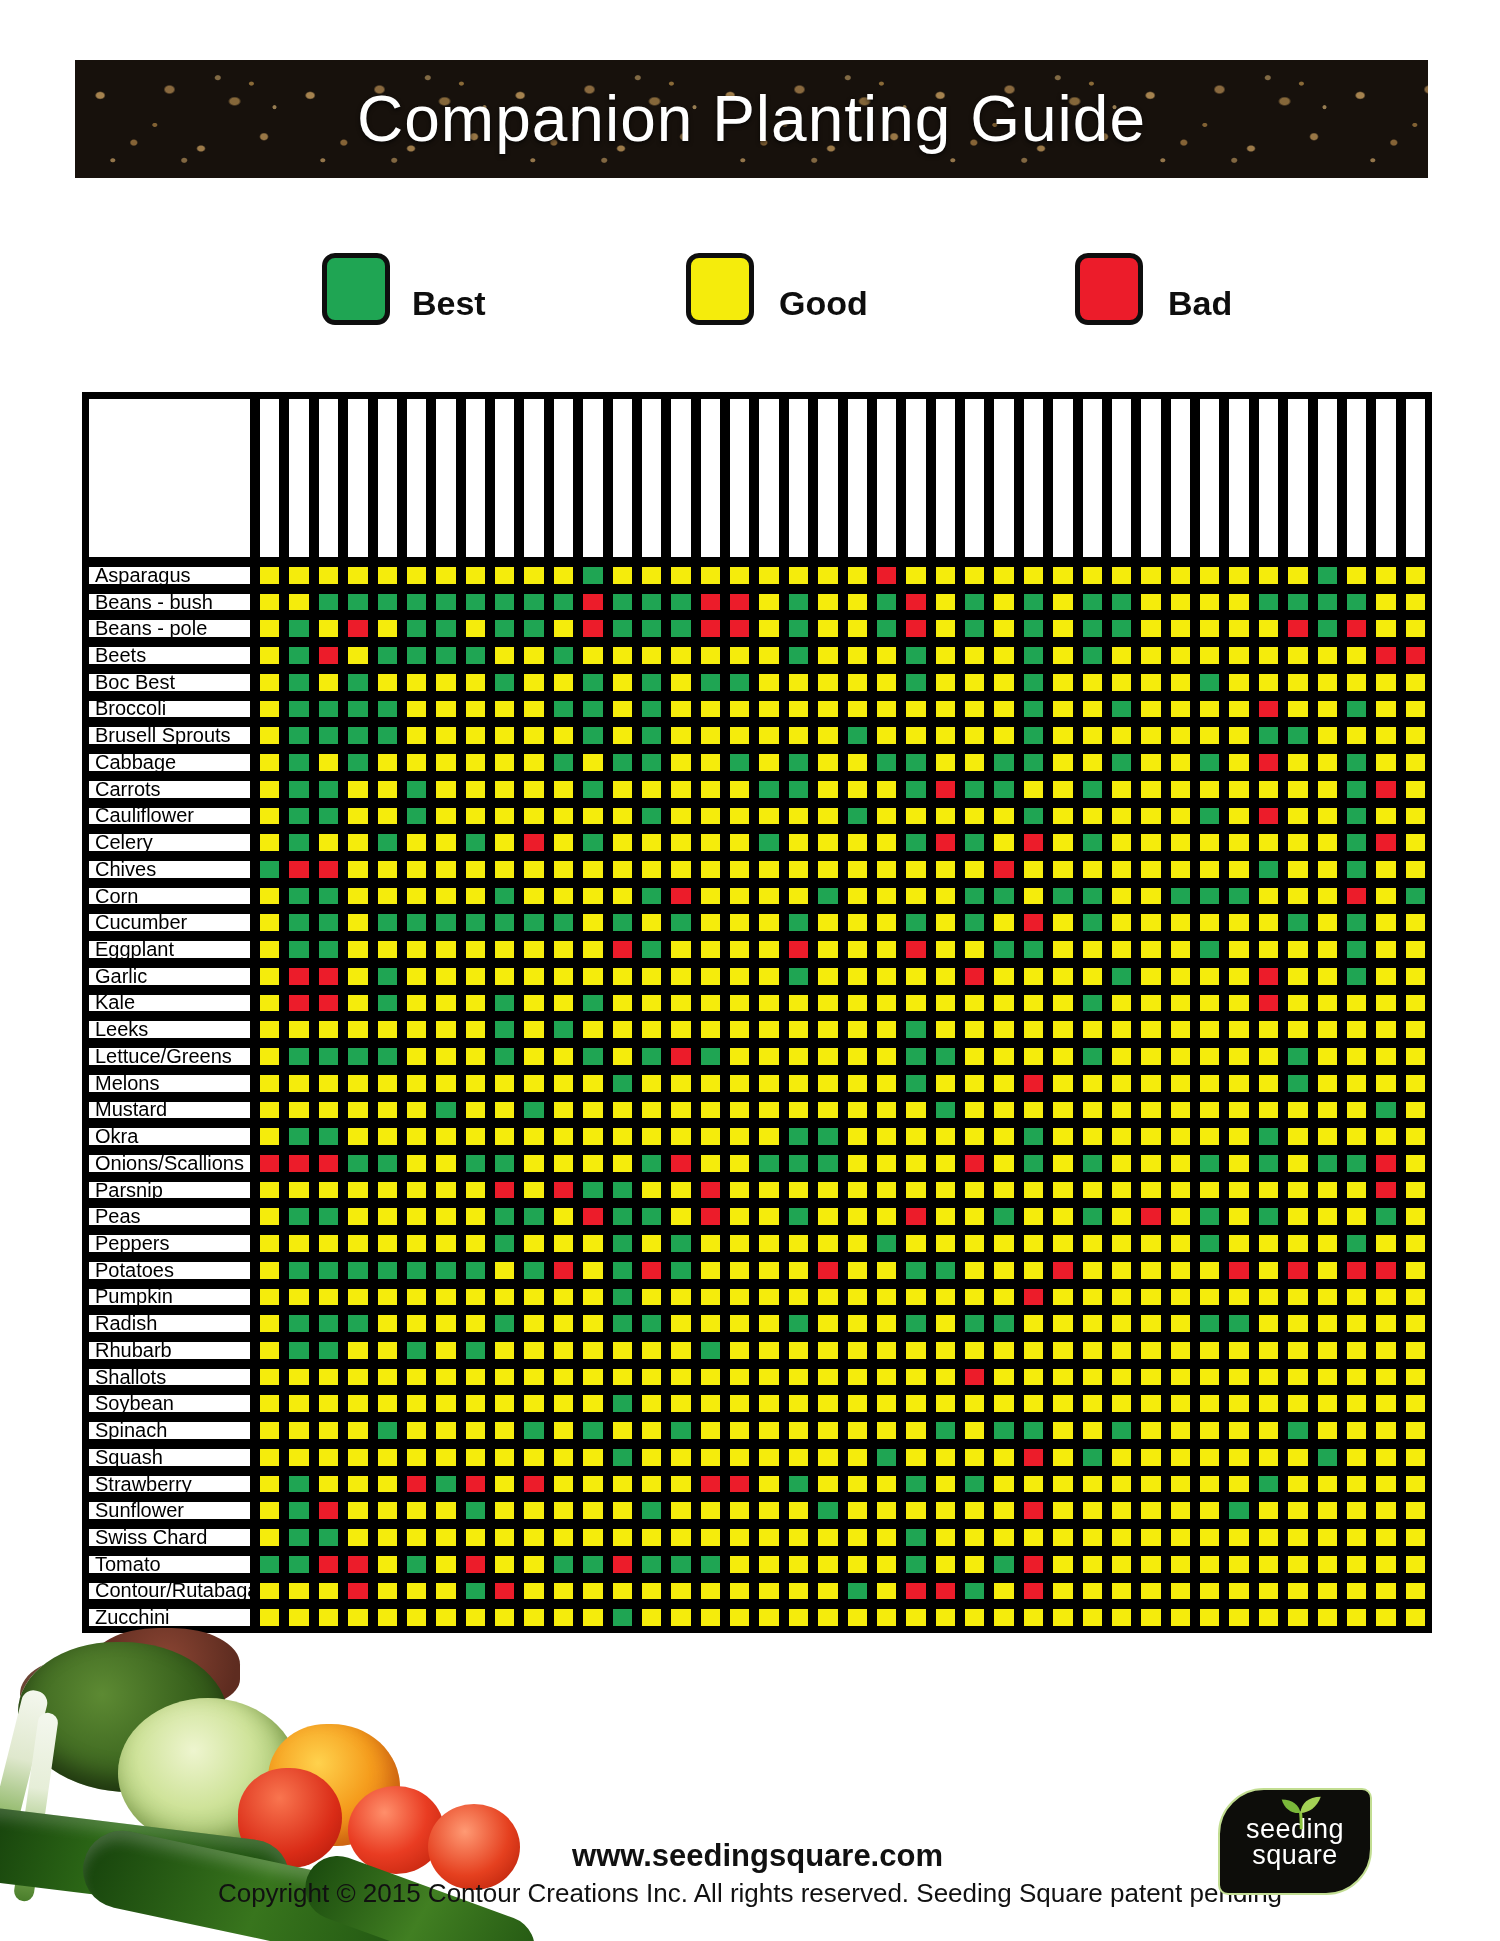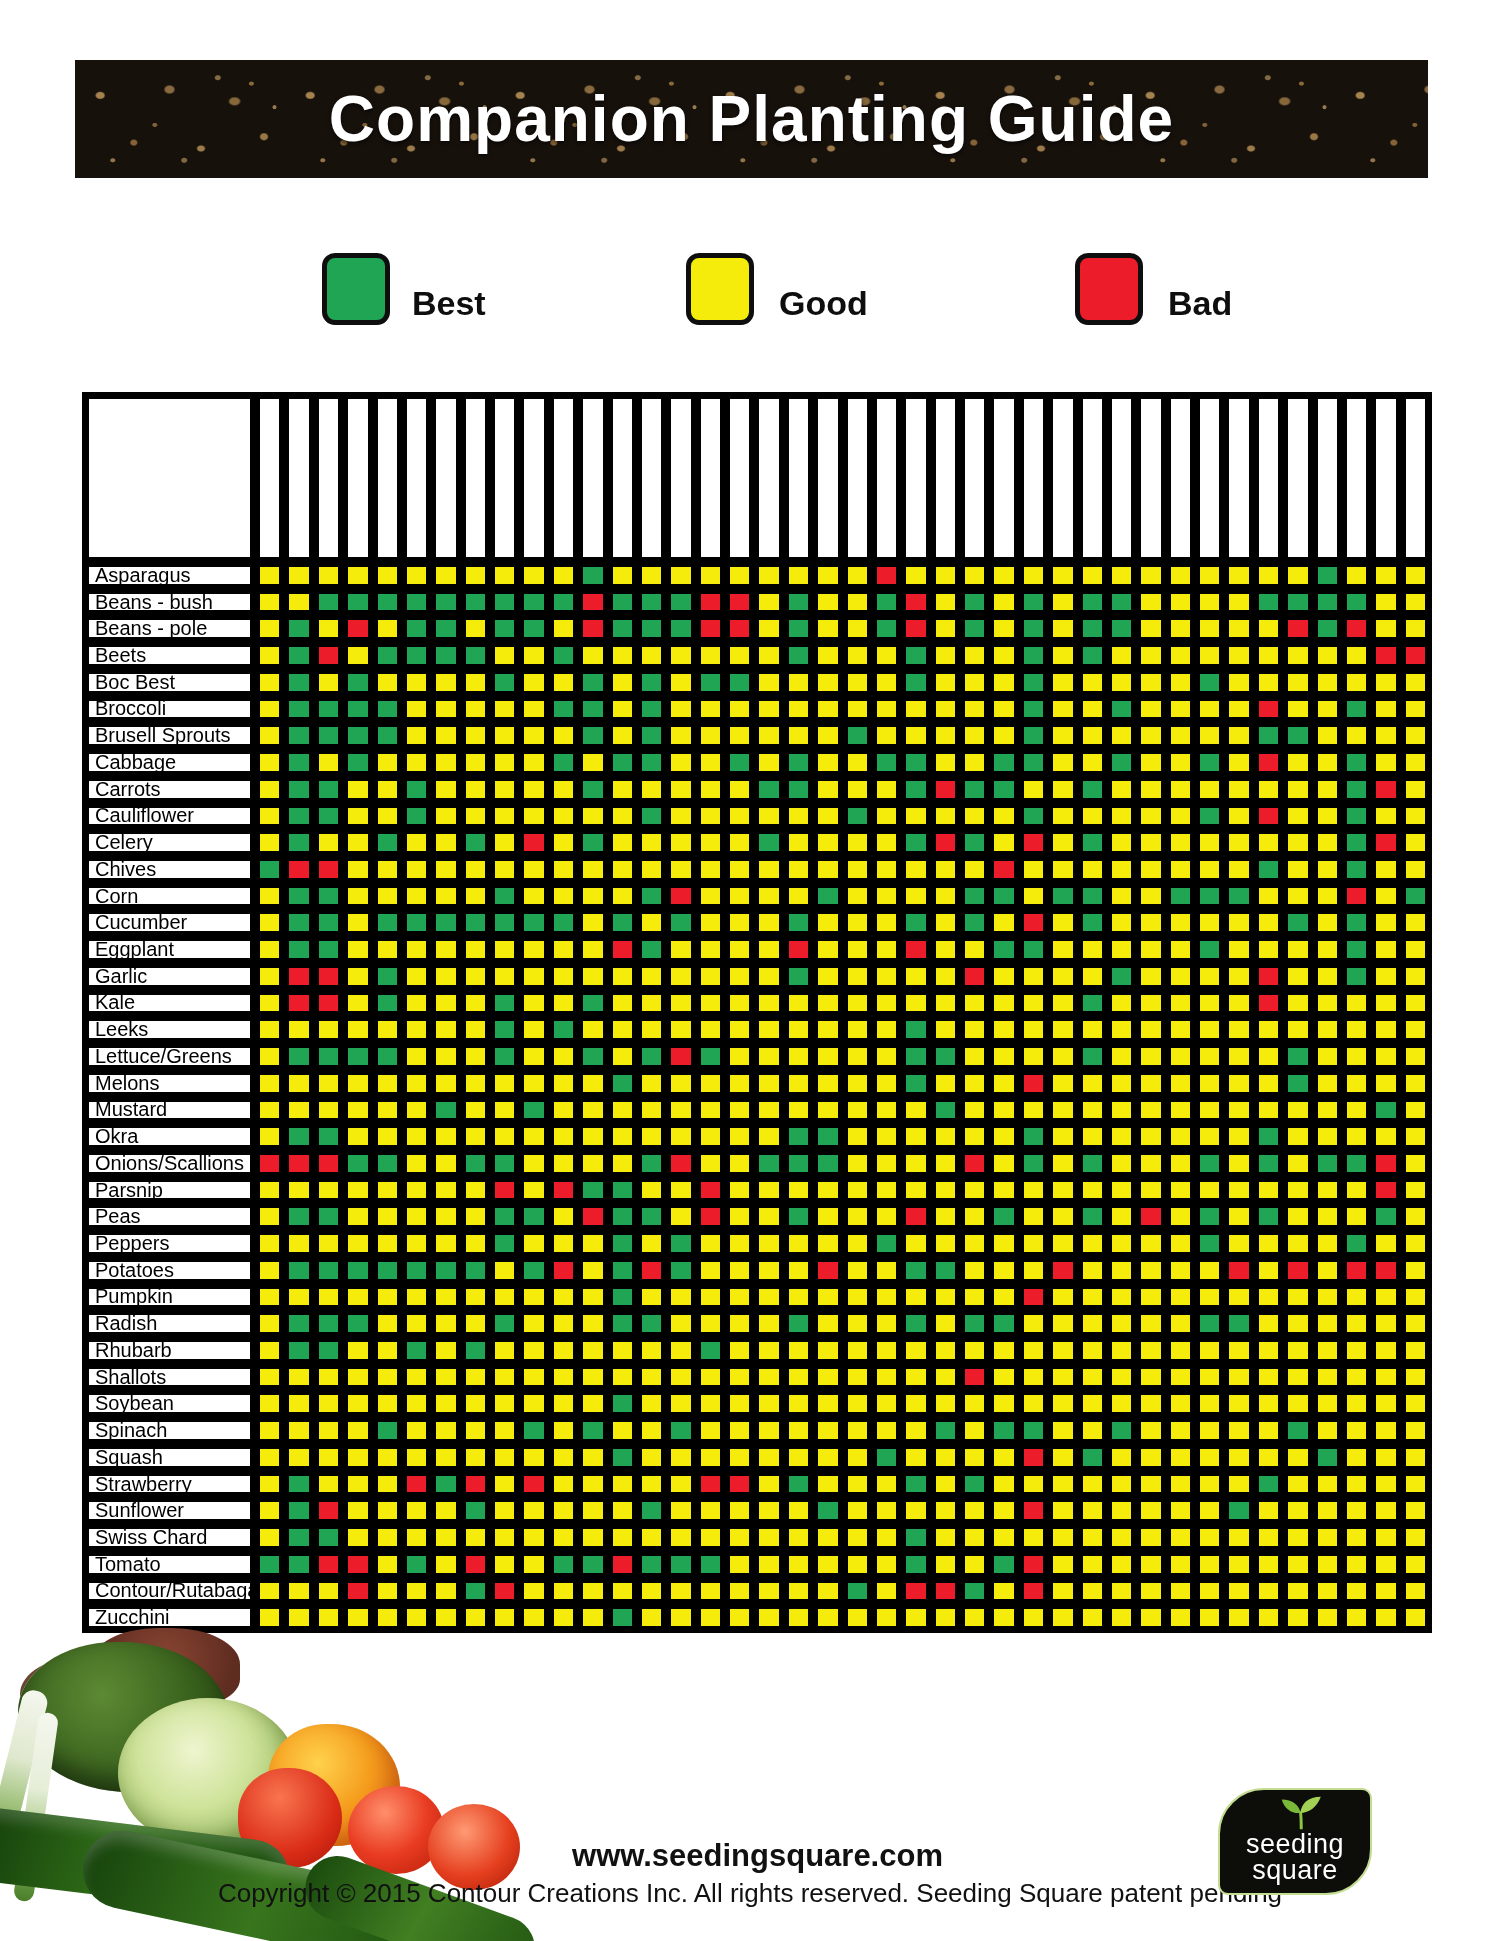--- a/index.html
+++ b/index.html
@@ -16,21 +16,21 @@
       radial-gradient(11px 8px at 76% 35%, rgba(160,125,70,.8) 0 40%, transparent 60%),
       radial-gradient(8px 7px at 90% 65%, rgba(185,145,85,.8) 0 40%, transparent 60%),
       radial-gradient(5px 4px at 18% 85%, rgba(200,160,100,.7) 0 40%, transparent 60%),
       radial-gradient(5px 4px at 38% 55%, rgba(140,105,55,.9) 0 40%, transparent 60%),
       radial-gradient(6px 5px at 52% 85%, rgba(200,160,100,.6) 0 40%, transparent 60%),
       radial-gradient(6px 5px at 68% 15%, rgba(200,165,105,.6) 0 40%, transparent 60%),
       radial-gradient(5px 4px at 84% 20%, rgba(150,115,60,.9) 0 40%, transparent 60%),
       radial-gradient(4px 4px at 95% 40%, rgba(205,170,110,.7) 0 40%, transparent 60%);
     background-size:210px 118px;
     display:flex;align-items:center;justify-content:center;}
-  .banner h1{margin:0;color:#fff;font-size:64px;font-weight:bold;letter-spacing:1px;
+  .banner h1{margin:0;color:#fff;font-size:64px;font-weight:normal;letter-spacing:1px;
     text-shadow:0 2px 4px rgba(0,0,0,.7);}
 
   
   .legend-sq{position:absolute;width:58px;height:62px;border:5px solid #0e0e0e;border-radius:13px;top:253px;}
   .legend-lb{position:absolute;top:284px;font-size:34px;font-weight:bold;color:#0e0e0e;}
 
   
   .table-wrap{position:absolute;left:82px;top:392px;width:1350px;height:1241px;
     border:7px solid #000;box-sizing:border-box;background:#000;}
   .grid{display:grid;width:100%;height:100%;gap:10px;
@@ -48,21 +48,21 @@
   
   .site-url{position:absolute;left:0;right:0;top:1838px;text-align:center;
     font-size:31px;font-weight:bold;color:#111;margin-left:15px;}
   .copyright{position:absolute;left:0;right:0;top:1878px;text-align:center;
     font-size:26px;color:#111;}
 
   
   .logo{position:absolute;left:1218px;top:1788px;width:154px;height:107px;
     background:#0d0d0a;border-radius:46px 10px 46px 10px;border:2px solid #c2dd92;
     box-sizing:border-box;display:flex;flex-direction:column;align-items:center;justify-content:flex-end;
-    padding-bottom:10px;}
+    padding-bottom:25px;}
   .logo .txt{color:#fff;font-size:27px;line-height:26px;letter-spacing:.5px;font-weight:normal;}
   .logo svg{position:absolute;top:6px;left:50%;transform:translateX(-38%);}
 
   
   .veg{position:absolute;left:0;top:1628px;width:580px;height:313px;overflow:hidden;}
   .veg div{position:absolute;}
   .kale{left:18px;top:14px;width:210px;height:150px;border-radius:48% 52% 45% 55%;
     background:radial-gradient(circle at 40% 35%,#5d8a33 0%,#39621d 55%,#24430f 100%);
     box-shadow:inset 0 -12px 25px rgba(0,0,0,.45), -30px -18px 0 -32px #6b4434;}
   .redleaf{left:90px;top:0px;width:150px;height:80px;border-radius:50% 50% 40% 60%;

